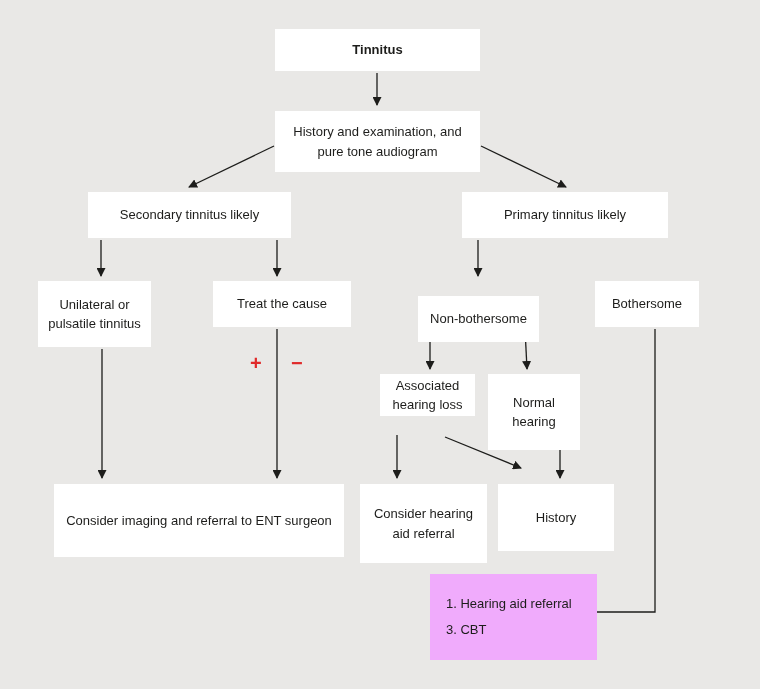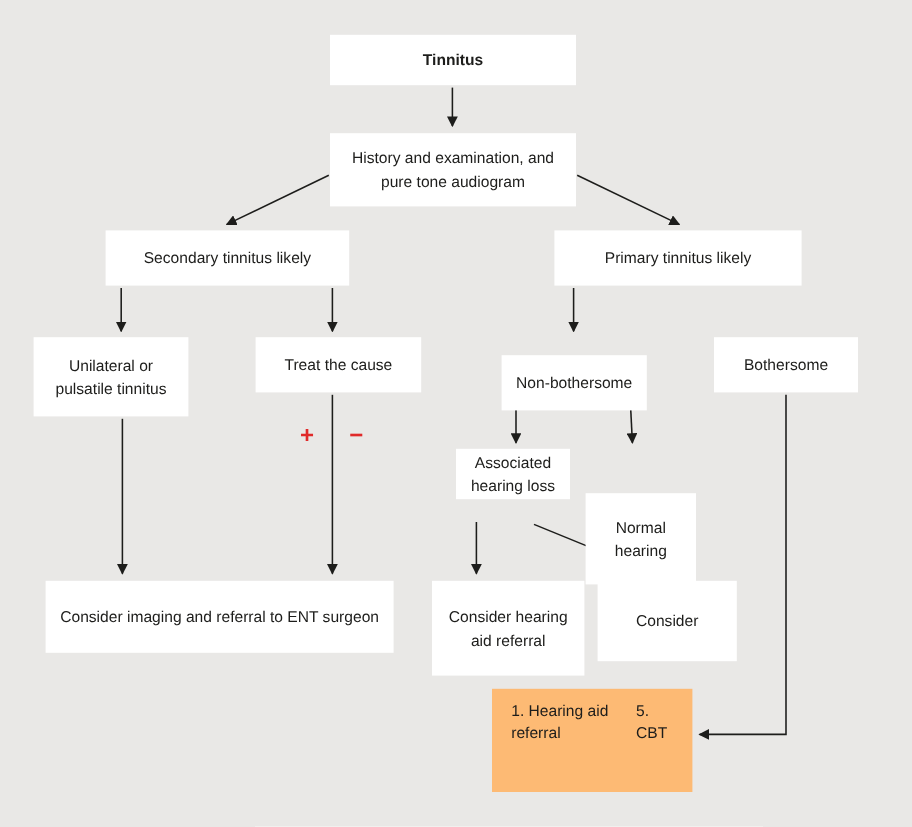--- a/index.html
+++ b/index.html
@@ -20,29 +20,31 @@
     align-items: center;
     justify-content: center;
     text-align: center;
     font-size: 13px;
     line-height: 1.5;
     white-space: pre-line;
   }
   .node.bold { font-weight: bold; }
   .list-node {
     position: absolute;
-    background: #fdba74;
+    background: #f0abfc;
     font-size: 13px;
     display: flex;
+    flex-direction: column;
     justify-content: center;
     gap: 8px;
     padding: 10px 16px;
     text-align: left;
     box-sizing: border-box;
     line-height: 1.4;
+    margin-left: 20px;
   }
   .arrows {
     position: absolute;
     left: 0; top: 0;
     pointer-events: none;
   }
   .sign {
     position: absolute;
     color: #e02a2a;
     font-size: 20px;
@@ -77,35 +79,35 @@
       <line x1="560" y1="435" x2="560" y2="478" marker-end="url(#ah)"></line>
       <polyline points="655,329 655,612 583,612" fill="none" marker-end="url(#ah)"></polyline>
     </g>
   </svg>
 
   <div class="node bold" style="left:275px; top:29px;  width:205px; height:42px;">Tinnitus</div>
   <div class="node" style="left:275px; top:111px; width:205px; height:61px;">History and examination, and
 pure tone audiogram</div>
   <div class="node" style="left:88px;  top:192px; width:203px; height:46px;">Secondary tinnitus likely</div>
   <div class="node" style="left:462px; top:192px; width:206px; height:46px;">Primary tinnitus likely</div>
-  <div class="node" style="left:28px;  top:281px; width:129px; height:66px;">Unilateral or
+  <div class="node" style="left:38px;  top:281px; width:113px; height:66px;">Unilateral or
 pulsatile tinnitus</div>
   <div class="node" style="left:213px; top:281px; width:138px; height:46px;">Treat the cause</div>
   <div class="node" style="left:418px; top:296px; width:121px; height:46px;">Non-bothersome</div>
-  <div class="node" style="left:595px; top:281px; width:120px; height:46px;">Bothersome</div>
+  <div class="node" style="left:595px; top:281px; width:104px; height:46px;">Bothersome</div>
   <div class="node" style="left:380px; top:374px; width:95px;  height:42px;">Associated
 hearing loss</div>
-  <div class="node" style="left:488px; top:374px; width:92px;  height:76px;margin-top:37px;">Normal
+  <div class="node" style="left:488px; top:374px; width:92px;  height:76px;">Normal
 hearing</div>
-  <div class="node" style="left:38px;  top:484px; width:290px; height:60px;">Consider imaging and referral to ENT surgeon</div>
+  <div class="node" style="left:54px;  top:484px; width:290px; height:73px;">Consider imaging and referral to ENT surgeon</div>
   <div class="node" style="left:360px; top:484px; width:127px; height:79px;">Consider hearing
 aid referral</div>
-  <div class="node" style="left:498px; top:484px; width:116px; height:67px;">Consider</div>
+  <div class="node" style="left:498px; top:484px; width:116px; height:67px;">History</div>
 
   <div class="list-node" style="left:410px; top:574px; width:167px; height:86px;">
     <div>1.  Hearing aid referral</div>
-    <div>5.  CBT</div>
+    <div>3.  CBT</div>
   </div>
 
   <div class="sign" style="left:250px; top:353px;">+</div>
   <div class="sign" style="left:291px; top:353px;">−</div>
 
 </div>
 
 </body></html>

